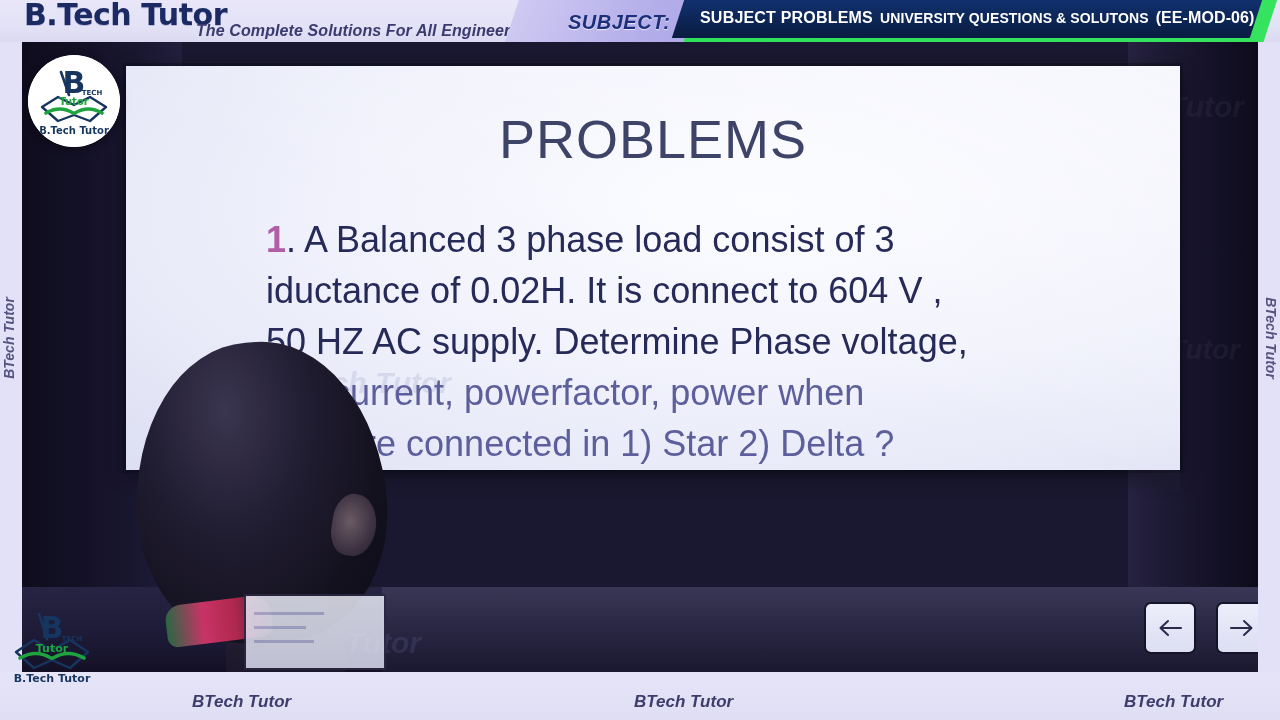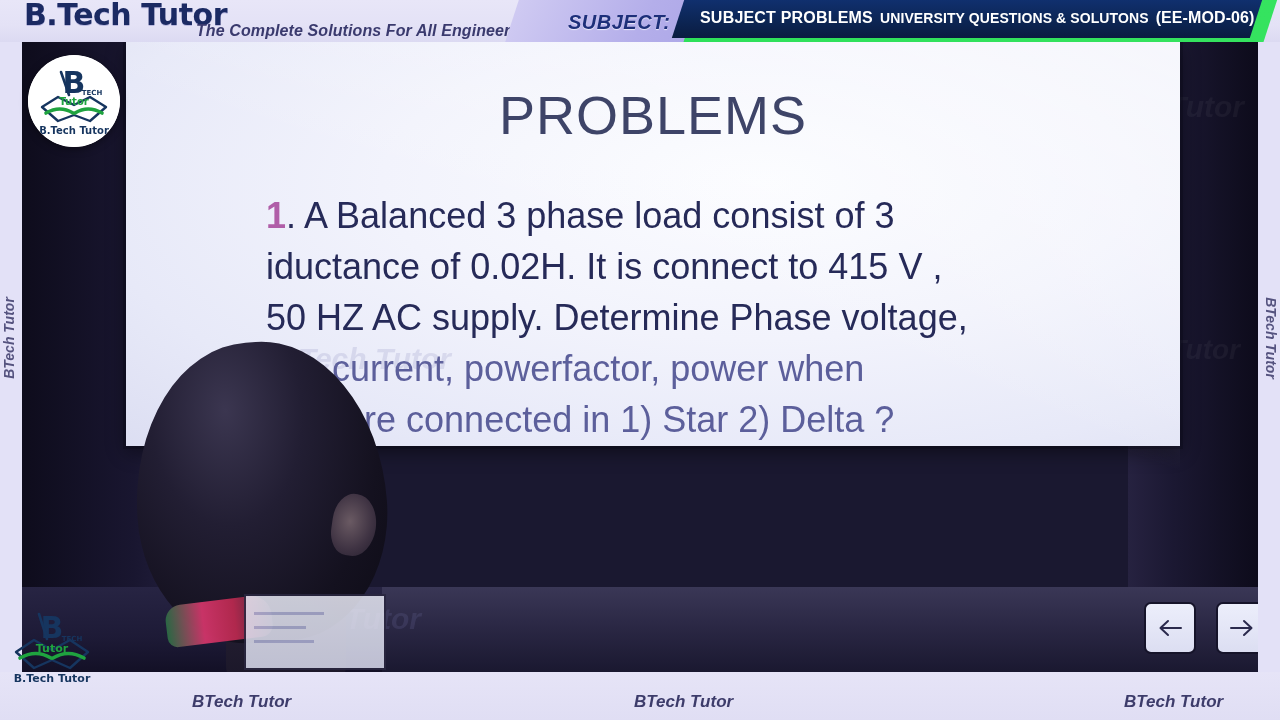--- a/index.html
+++ b/index.html
@@ -87,21 +87,21 @@
     position:absolute; left:0; bottom:0; width:1236px; height:85px;
     background:linear-gradient(180deg,#3a3756 0%, #2b2845 45%, #1a1830 100%);
   }
   .wall-bottom-left {
     position:absolute; left:0; bottom:0; width:360px; height:85px;
     background:linear-gradient(180deg,#272443 0%, #1d1a36 60%, #131026 100%);
   }
 
   
   .screen {
-    position:absolute; left:104px; top:0; width:1054px; height:404px;
+    position:absolute; left:104px; top:24px; width:1054px; height:404px;
     background:
       radial-gradient(ellipse at 60% 35%, #fbfcff 0%, #f2f3fc 42%, #e7e9f8 75%, #dcdef2 100%);
     box-shadow:0 0 0 3px rgba(10,8,24,.35), 0 6px 18px rgba(0,0,0,.45);
   }
   .screen-inner-shade {
     position:absolute; left:0; top:0; width:1054px; height:572px;
     background:linear-gradient(200deg, rgba(255,255,255,.55) 0%, rgba(220,222,244,0) 45%);
     pointer-events:none;
   }
 
@@ -267,21 +267,21 @@
 
   <div class="screen">
     <div class="screen-inner-shade"></div>
 
     <div class="slide-title">PROBLEMS</div>
 
     <div class="slide-body">
       <div>
         <span class="num">1</span><span class="tone-a">. A Balanced 3 phase load consist of 3</span>
       </div>
-      <div class="tone-a">iductance of 0.02H. It is connect to 415 V ,</div>
+      <div class="tone-a">iductance of 0.02H. It is connect to 604 V ,</div>
       <div class="tone-a">50 HZ AC supply. Determine Phase voltage,</div>
       <div class="tone-b">line current, powerfactor, power when</div>
       <div class="tone-b">they are connected in 1) Star 2) Delta ?</div>
     </div>
 
     <div class="wm-slide" style="left:150px; top:300px; font-size:30px;">BTech Tutor</div>
     <div class="wm-slide" style="left:120px; top:560px; font-size:30px;">BTech Tutor</div>
   </div>
 
   <div class="presenter">

